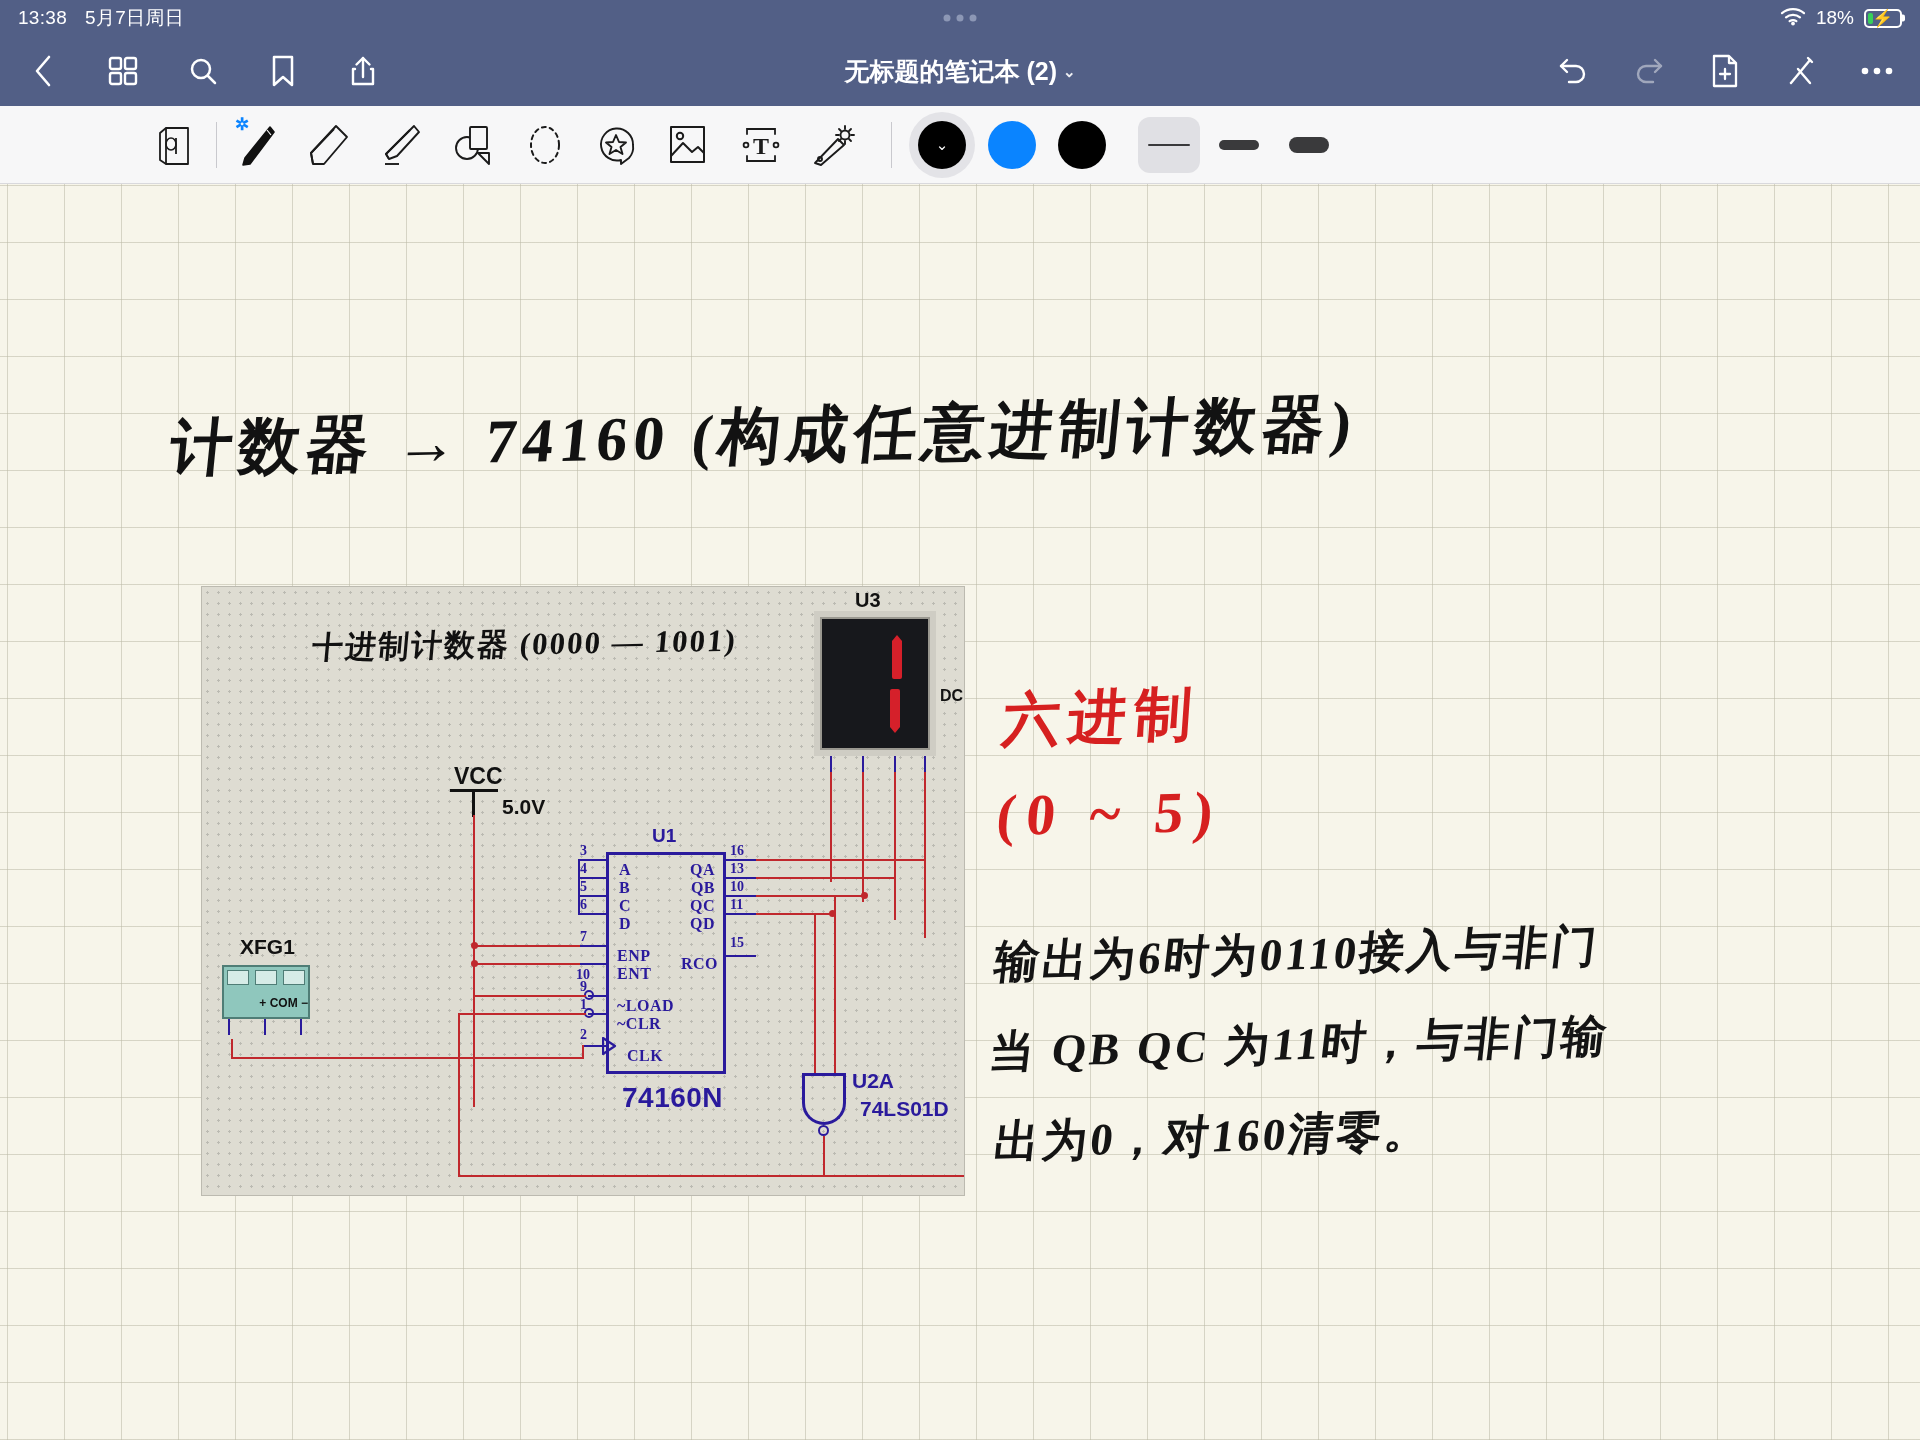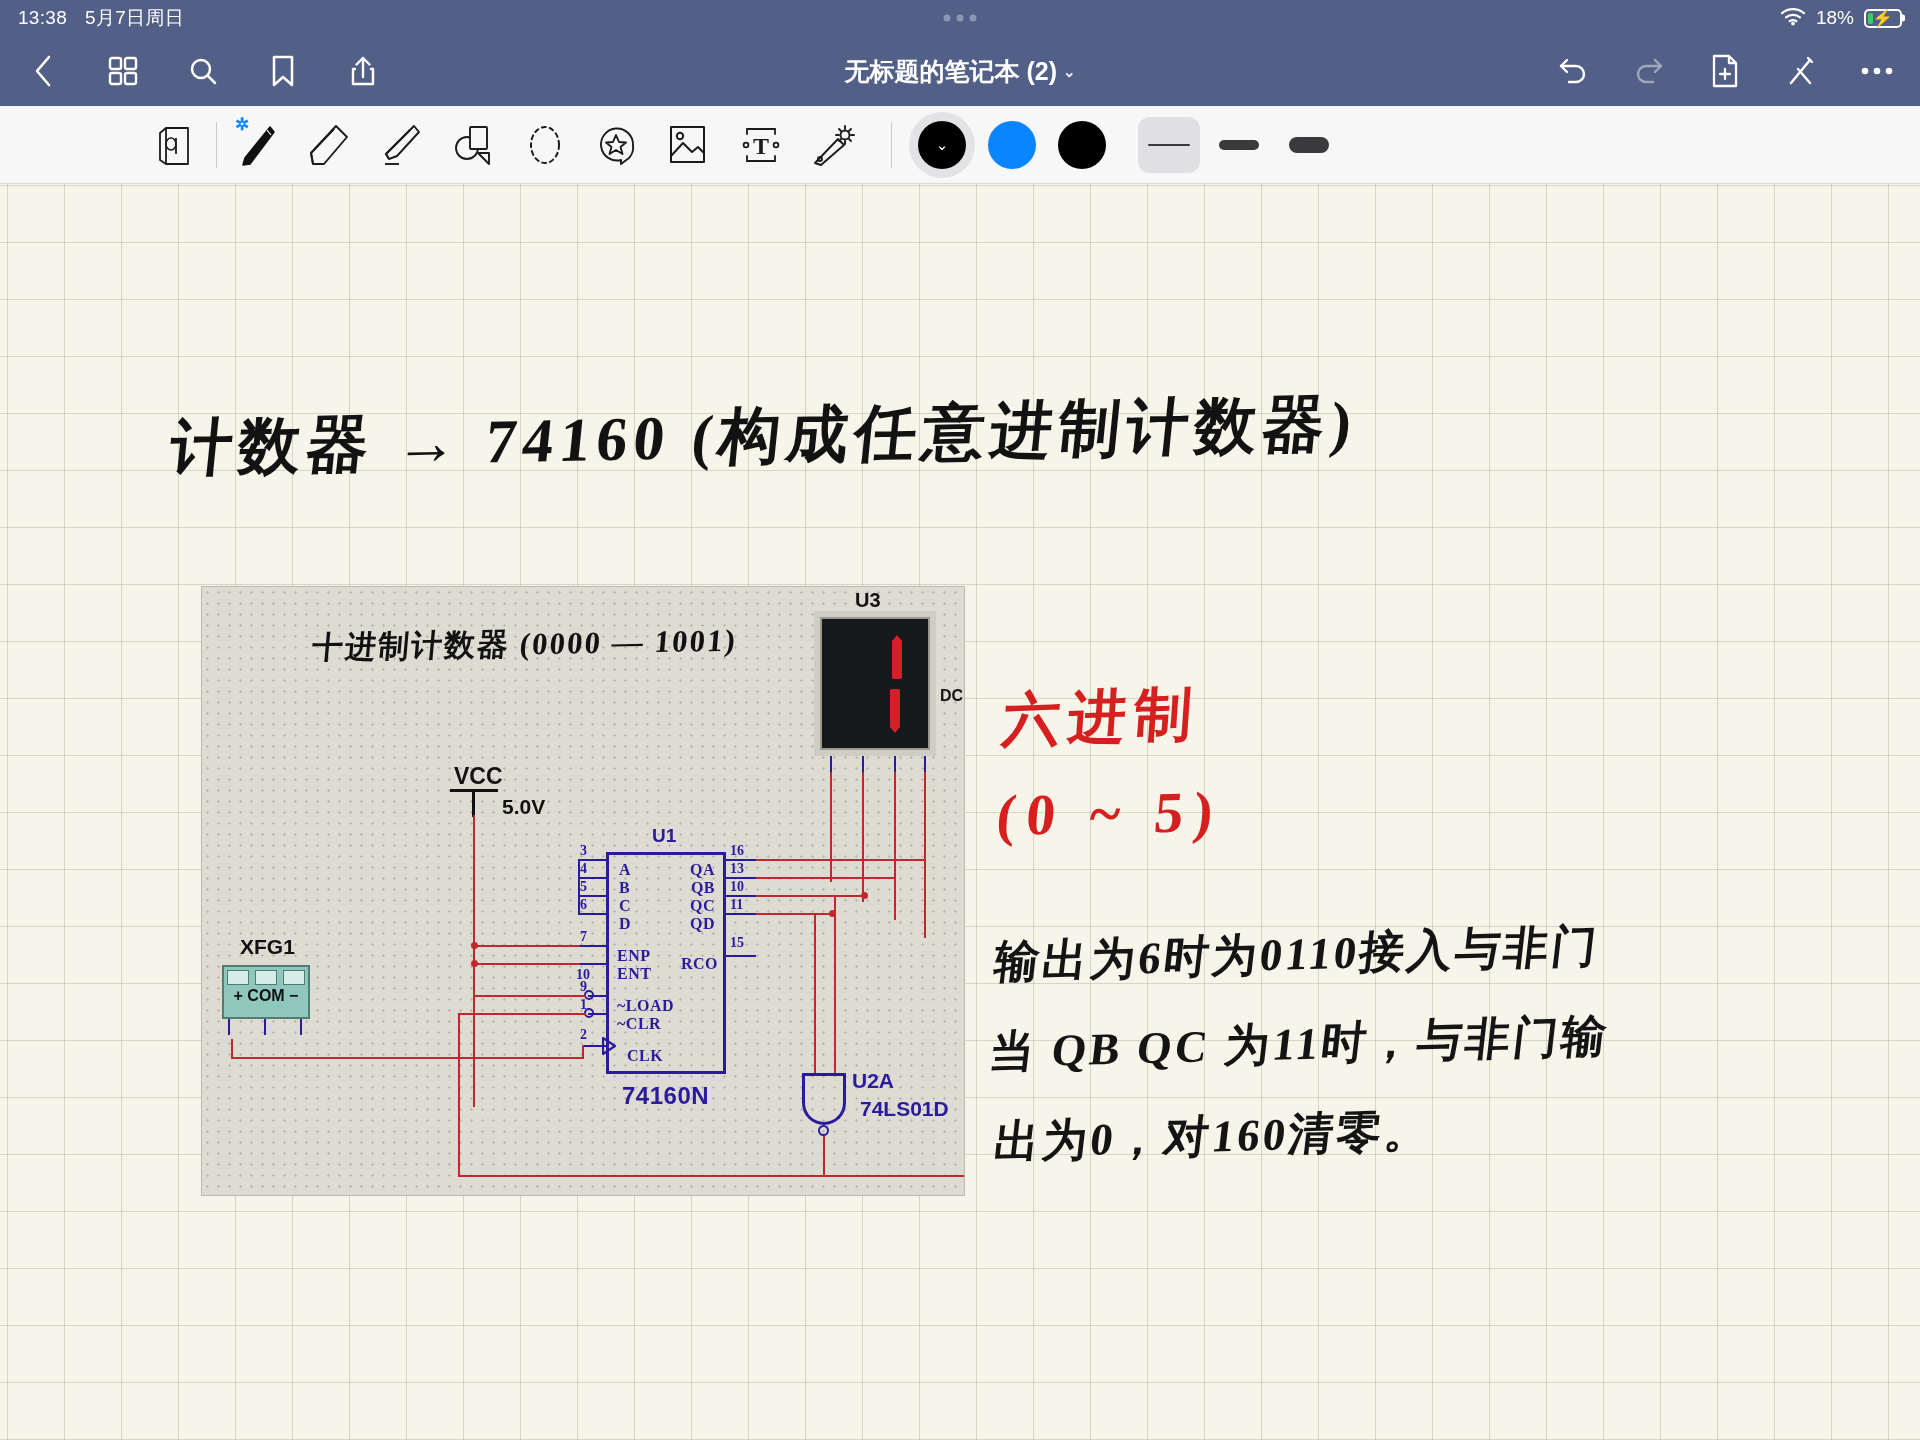--- a/index.html
+++ b/index.html
@@ -219,21 +219,21 @@
            clip-path: polygon(0 6px, 50% 0, 100% 6px, 100% 100%, 50% 100%, 0 100%); }
   .seg-c { width: 10px; height: 44px; left: 68px; top: 70px;
            clip-path: polygon(0 0, 100% 0, 100% calc(100% - 6px), 50% 100%, 0 calc(100% - 6px)); }
 
   .xfg {
     position: absolute; left: 20px; top: 378px; width: 88px; height: 54px;
     background: #8fc7bd; border: 2px solid #4f7d76;
   }
   .xfg .knobs { display: flex; justify-content: space-around; padding-top: 3px; }
   .xfg .knob { width: 22px; height: 15px; background: #d6ece7; border: 1px solid #4f7d76; }
-  .xfg .lbl { text-align: center; font-size: 16px; font-weight: 700; color: #111; margin-top: 2px; }
+  .xfg .lbl { text-align: right; font-size: 12px; font-weight: 700; color: #111; margin-top: 11px; }
   .xfg-legs { position: absolute; left: 20px; top: 432px; width: 88px; height: 20px; }
 
   .nand {
     position: absolute; left: 600px; top: 488px; width: 44px; height: 50px;
     border: 3px solid #2a1a9c; border-radius: 0 0 22px 22px; border-top: none;
   }
   .nand-top { position: absolute; left: 600px; top: 486px; width: 44px; height: 3px; background: #2a1a9c; }
   .nand-bub { position: absolute; left: 616px; top: 538px; width: 11px; height: 11px;
               border: 2px solid #2a1a9c; border-radius: 50%; background: transparent; }
 
@@ -509,21 +509,21 @@
       <span class="ic-label" style="left:8px;   top:142px;">~LOAD</span>
       <span class="ic-label" style="left:8px;   top:160px;">~CLR</span>
       <span class="ic-label" style="left:18px;  top:192px;">CLK</span>
 
       <span class="ic-label" style="right:8px;  top:6px;">QA</span>
       <span class="ic-label" style="right:8px;  top:24px;">QB</span>
       <span class="ic-label" style="right:8px;  top:42px;">QC</span>
       <span class="ic-label" style="right:8px;  top:60px;">QD</span>
       <span class="ic-label" style="right:5px;  top:100px;">RCO</span>
     </div>
-    <div class="ph" style="left:420px;top:495px;font-size:24px;font-weight:700;color:#2a1a9c;letter-spacing:.5px;">74160N</div>
+    <div class="ph" style="left:420px;top:495px;font-size:28px;font-weight:700;color:#2a1a9c;letter-spacing:.5px;">74160N</div>
 
     <div class="wire-b" style="left:376px;top:272px;width:28px;height:2px;"></div>
     <div class="pinnum" style="left:378px;top:256px;">3</div>
     <div class="wire-b" style="left:376px;top:290px;width:28px;height:2px;"></div>
     <div class="pinnum" style="left:378px;top:274px;">4</div>
     <div class="wire-b" style="left:376px;top:308px;width:28px;height:2px;"></div>
     <div class="pinnum" style="left:378px;top:292px;">5</div>
     <div class="wire-b" style="left:376px;top:326px;width:28px;height:2px;"></div>
     <div class="pinnum" style="left:378px;top:310px;">6</div>
     <div class="wire-b" style="left:376px;top:272px;width:2px;height:56px;"></div>

